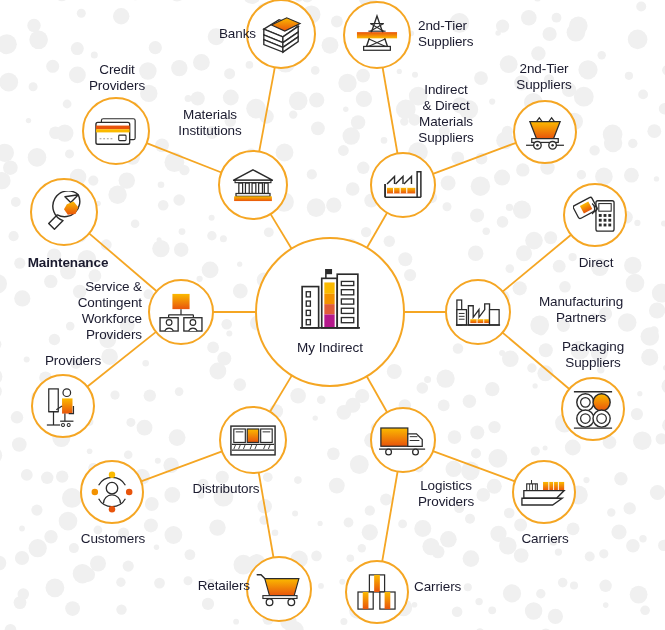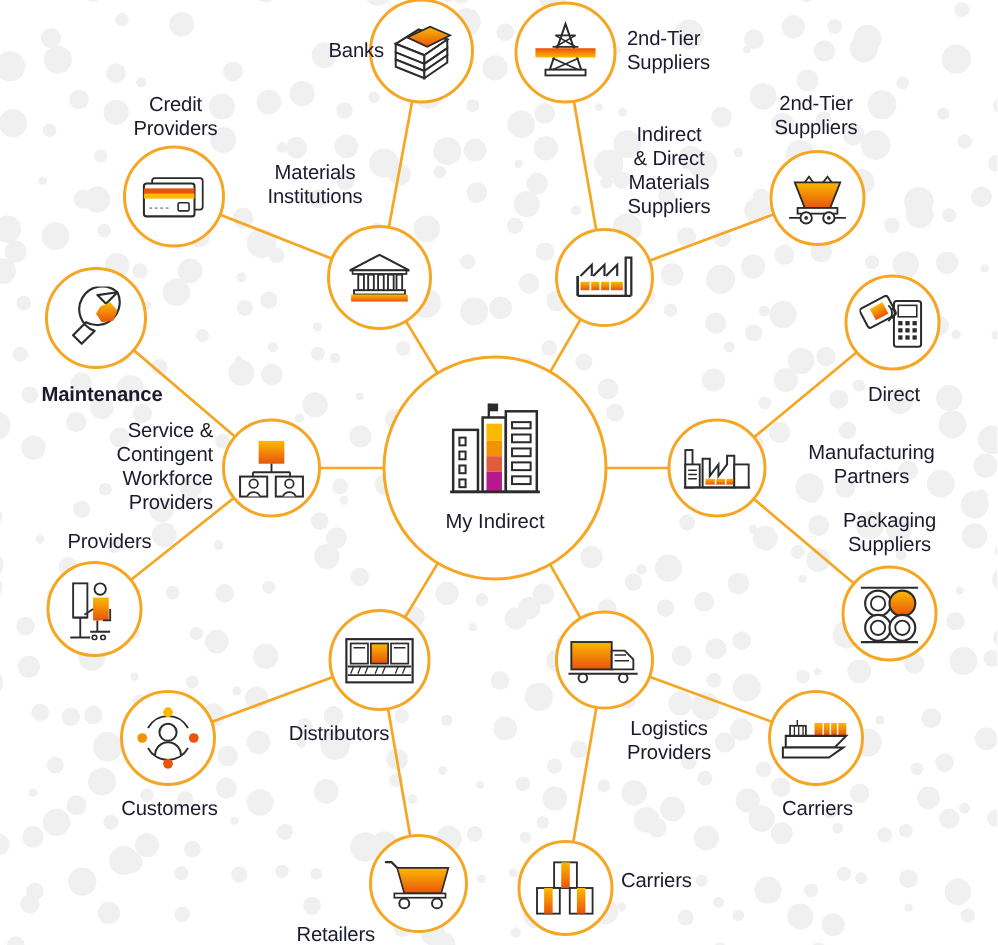--- a/index.html
+++ b/index.html
@@ -1051,21 +1051,21 @@
 Suppliers</div>
       <div class="label" style="left: 557px; top: 255px; width: 78px; text-align: center;">Direct</div>
       <div class="label" style="left: 516px; top: 294px; width: 130px; text-align: center;">Manufacturing
 Partners</div>
       <div class="label" style="left: 540px; top: 339px; width: 106px; text-align: center;">Packaging
 Suppliers</div>
       <div class="label" style="left: 506px; top: 531px; width: 78px; text-align: center;">Carriers</div>
       <div class="label" style="left: 400px; top: 478px; width: 92px; text-align: center;">Logistics
 Providers</div>
       <div class="label" style="left: 414px; top: 579px; width: 70px; text-align: left;">Carriers</div>
-      <div class="label" style="left: 172px; top: 578px; width: 78px; text-align: right; margin-top: 37px;">Retailers</div>
+      <div class="label" style="left: 172px; top: 578px; width: 78px; text-align: right;">Retailers</div>
       <div class="label" style="left: 176px; top: 481px; width: 100px; text-align: center;">Distributors</div>
       <div class="label" style="left: 63px; top: 531px; width: 100px; text-align: center;">Customers</div>
       <div class="label" style="left: 28px; top: 353px; width: 90px; text-align: center;">Providers</div>
       <div class="label" style="left: 32px; top: 279px; width: 110px; text-align: right;">Service &amp;
 Contingent
 Workforce
 Providers</div>
       <div class="label" style="left: 18px; top: 255px; width: 100px; text-align: center; font-weight: bold;">Maintenance</div>
     </div>
 </div>

